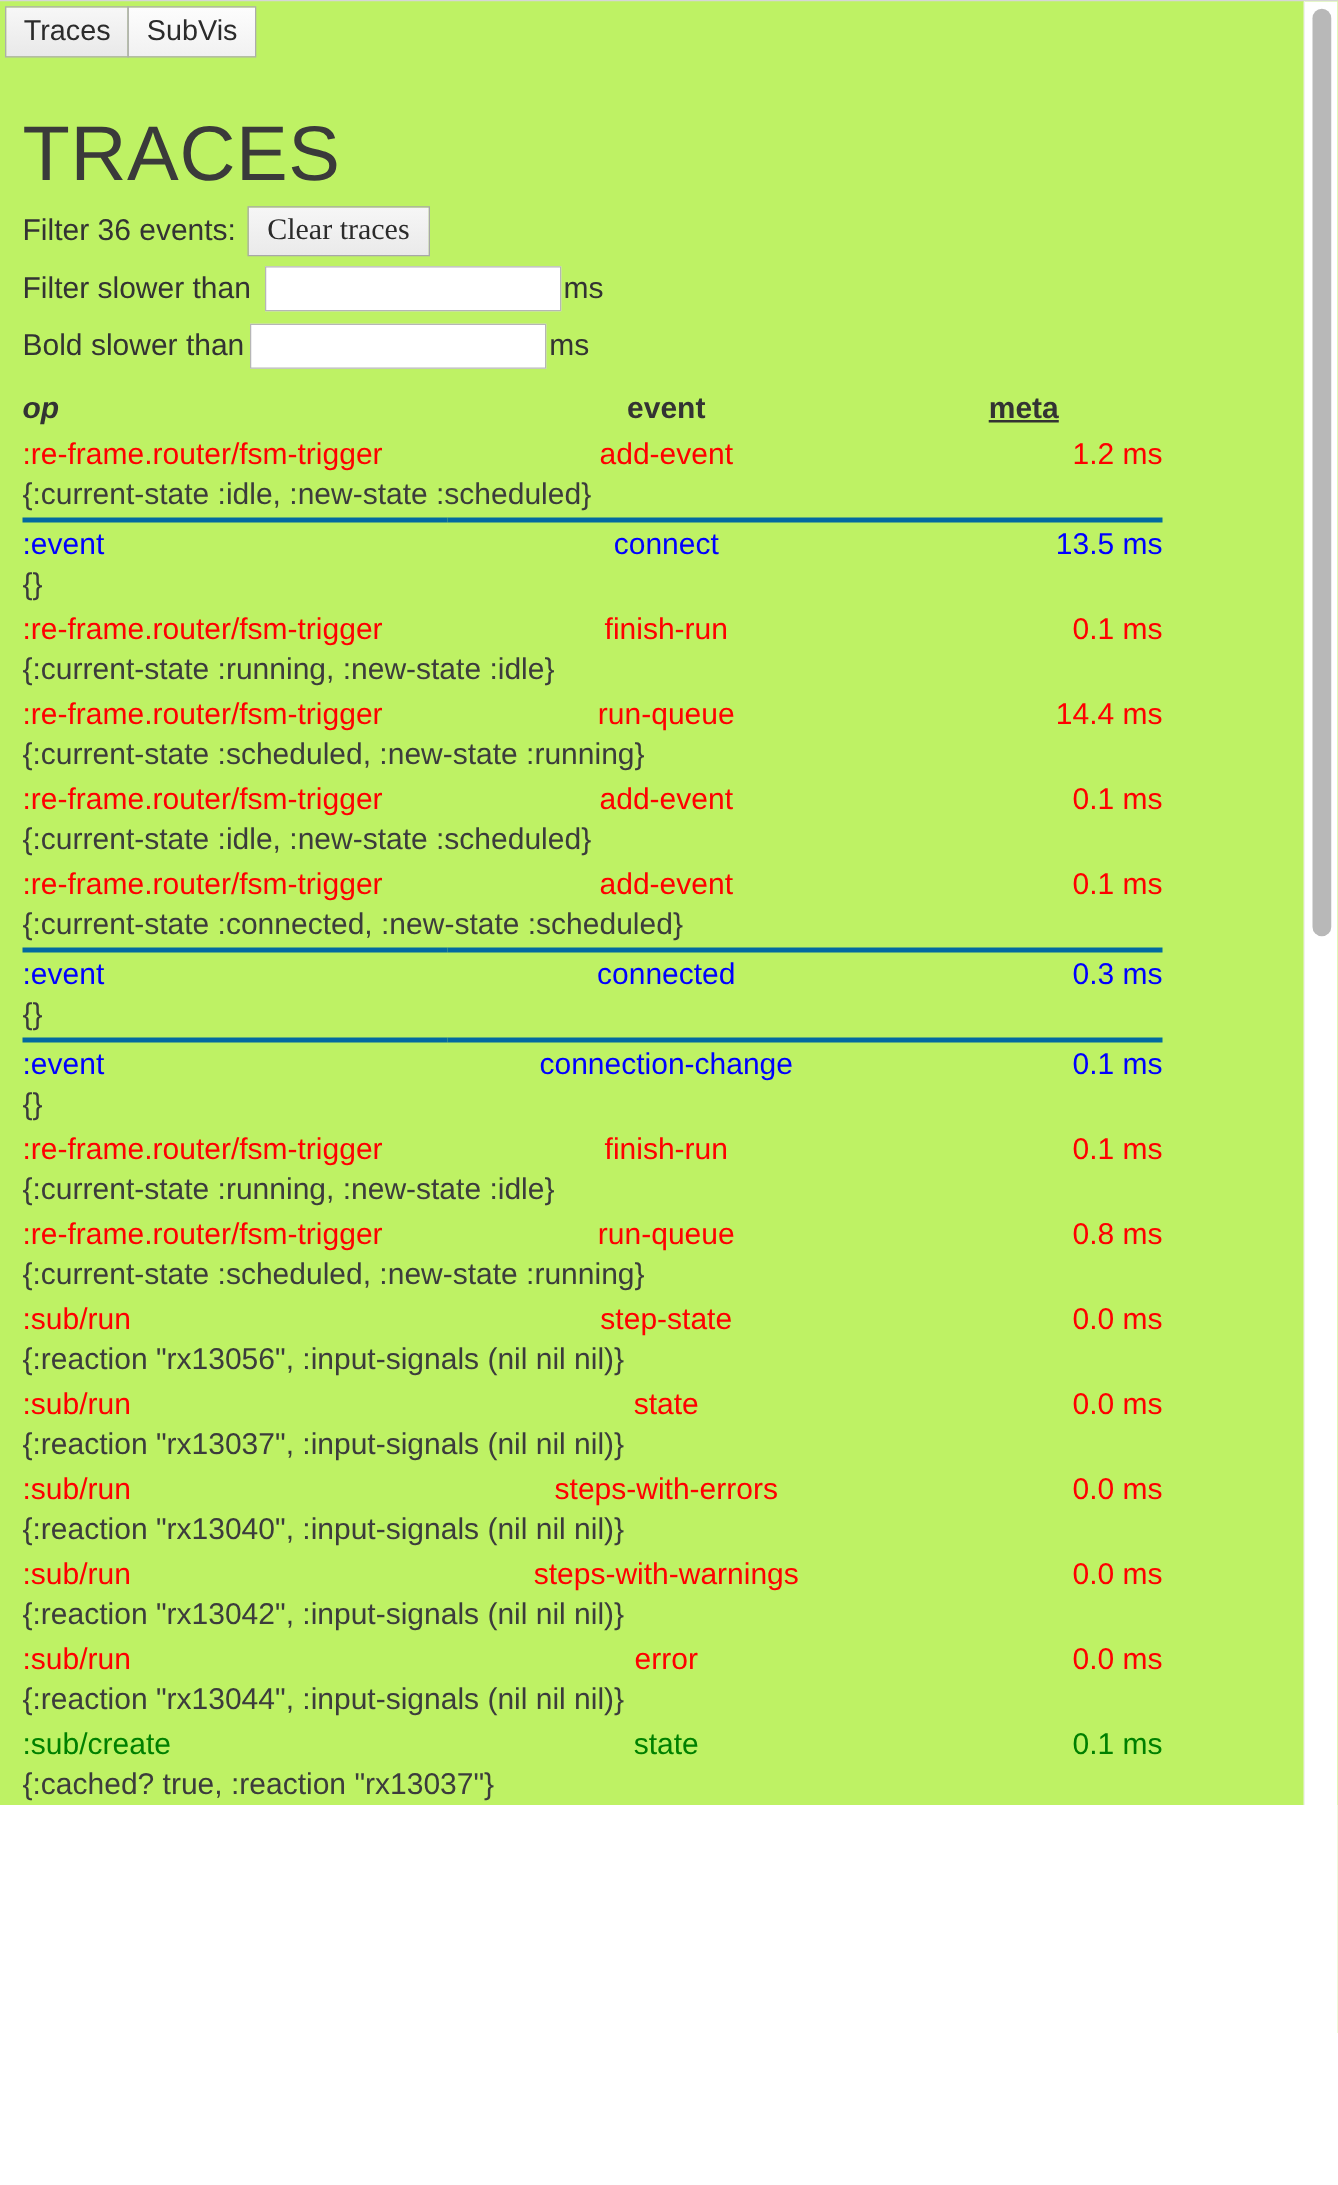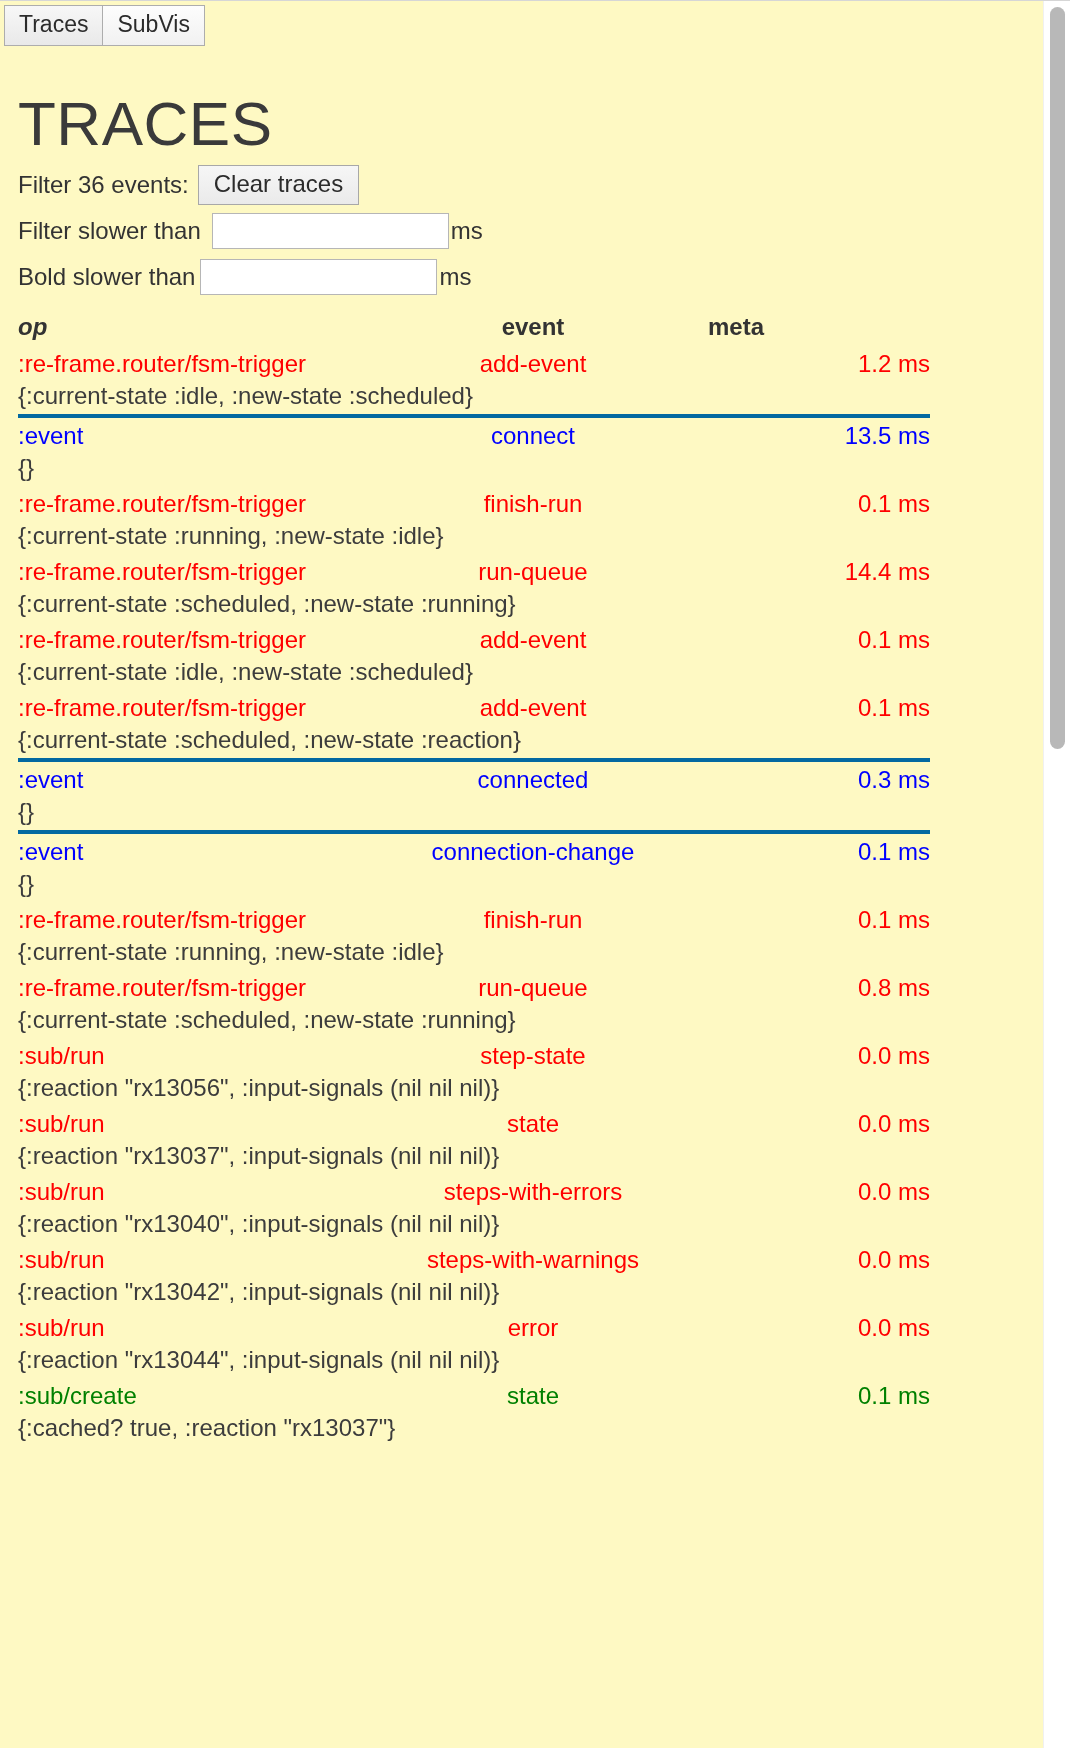--- a/index.html
+++ b/index.html
@@ -14,24 +14,24 @@
     color: #333333;
     overflow: hidden;
     position: relative;
   }
 
   
   #panel {
     position: absolute;
     left: 0; top: 0;
     width: 1070px;
-    height: 1748px;
+    height: 1444px;
     box-sizing: border-box;
     border-top: 1px solid #d6d6d6;
-    background: #fef9c3;
+    background: #bef264;
     overflow: hidden;
   }
 
   
   .tabstrip {
     display: flex;
     align-items: flex-start;
     padding: 4px 0 0 4px;
     height: 44px;
     box-sizing: border-box;
@@ -80,21 +80,21 @@
     white-space: nowrap;
   }
   .clear-btn {
     margin-left: 9px;
     font-size: 24px;
     padding: 5px 15px 7px 15px;
     border: 1px solid #a8a8a8;
     background: linear-gradient(#f6f6f6, #eaeaea);
     color: #2b2b2b;
     cursor: pointer;
-    font-family: Liberation Sans, sans-serif;
+    font-family: Liberation Serif, serif;
     line-height: 1.1;
   }
   .txt-input {
     border: 1px solid #b6b6b6;
     background: #ffffff;
     height: 36px;
     font-size: 22px;
     padding: 0 6px;
     box-sizing: border-box;
     font-family: "Liberation Sans", sans-serif;
@@ -124,21 +124,21 @@
 
   table.traces th {
     font-size: 24px;
     font-weight: bold;
     color: #333333;
     padding: 0 0 4px 0;
     line-height: 1.25;
   }
   th.h-op   { text-align: left; padding-left: 4px; font-style: italic; }
   th.h-ev   { text-align: center; }
-  th.h-meta { text-align: left; padding-right: 32px; }
+  th.h-meta { text-align: center; padding-right: 32px; text-decoration: underline; }
 
   tr.trace-main td { padding: 3px 0 2px 0; line-height: 1.25; }
   td.t-op   { text-align: left;  padding-left: 8px; white-space: nowrap; }
   td.t-ev   { text-align: center; white-space: nowrap; }
   td.t-meta { text-align: right; padding-right: 32px; white-space: nowrap; }
 
   tr.trace-detail td {
     color: #3c3c3c;
     font-size: 24px;
     padding: 0 0 3px 0;
@@ -263,21 +263,21 @@
           </tr>
           <tr class="trace-detail">
             <td colspan="3">{:current-state :idle, :new-state :scheduled}</td>
           </tr>
           <tr class="trace-main">
             <td class="t-op op-red">:re-frame.router/fsm-trigger</td>
             <td class="t-ev op-red">add-event</td>
             <td class="t-meta op-red">0.1 ms</td>
           </tr>
           <tr class="trace-detail">
-            <td colspan="3">{:current-state :scheduled, :new-state :reaction}</td>
+            <td colspan="3">{:current-state :connected, :new-state :scheduled}</td>
           </tr>
           <tr class="trace-main sep-top">
             <td class="t-op op-blue">:event</td>
             <td class="t-ev op-blue">connected</td>
             <td class="t-meta op-blue">0.3 ms</td>
           </tr>
           <tr class="trace-detail">
             <td colspan="3">{}</td>
           </tr>
           <tr class="trace-main sep-top">

